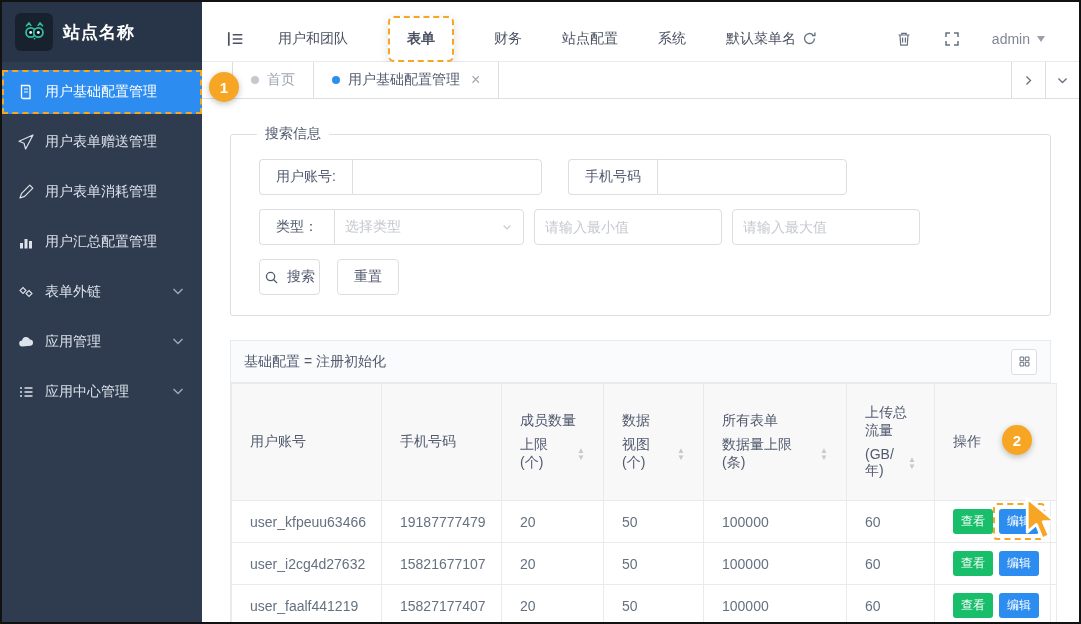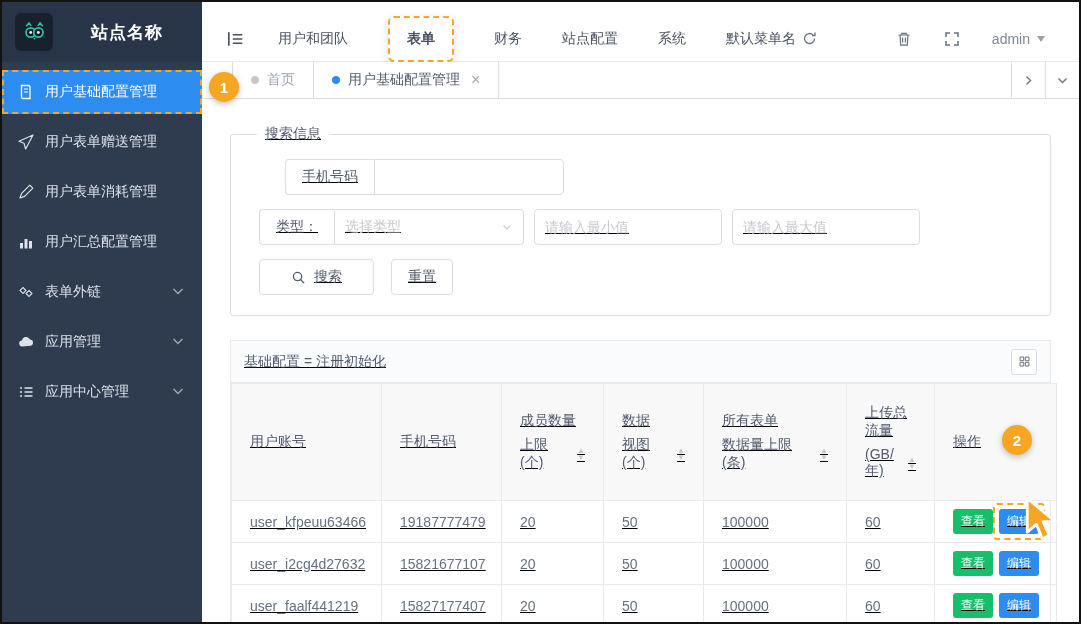--- a/index.html
+++ b/index.html
@@ -4,21 +4,21 @@
 <style>
   * { box-sizing: border-box; margin: 0; padding: 0; }
   body { font-family: "Liberation Sans", "DejaVu Sans", sans-serif; background:#888; }
   .screen { width:1081px; height:624px; border:2px solid #121212; background:#fff;
             display:flex; position:relative; overflow:hidden; }
 
   
   .sidebar { width:200px; min-width:200px; background:#2f3b4f; display:flex; flex-direction:column; }
   .logo-bar { height:60px; min-height:60px; background:#283548; display:flex; align-items:center; gap:10px; padding:0 13px; }
   .logo-box { width:38px; height:38px; border-radius:6px; background:#18222f; display:flex; align-items:center; justify-content:center; }
-  .site-name { font-size:17px; font-weight:bold; color:#ffffff; letter-spacing:1px;margin-left:28px; }
+  .site-name { font-size:17px; font-weight:bold; color:#ffffff; letter-spacing:1px; }
   .side-nav { padding-top:8px; }
   .side-item { height:44px; margin-bottom:6px; display:flex; align-items:center; gap:11px; padding:0 16px;
                font-size:14px; color:#dbe2ea; cursor:pointer; }
   .side-item svg { width:16px; height:16px; flex:none; }
   .side-item .chev { margin-left:auto; color:#9aa7b5; }
   .side-item.active { background:#2d8cf0; border:2px dashed #f5a623; color:#fff; padding:0 14px; }
 
   
   .main { flex:1; min-width:0; display:flex; flex-direction:column; background:#fff; }
 
@@ -44,39 +44,39 @@
   .tab.active { color:#515a6e; }
   .dot { width:8px; height:8px; border-radius:50%; background:#c5c8ce; }
   .tab.active .dot { background:#2d8cf0; }
   .tab-close { color:#9ea7b4; font-size:16px; margin-left:3px; line-height:1; cursor:pointer; }
   .tab-close::before { content:"×"; }
   .tab-controls { margin-left:auto; display:flex; }
   .tab-ctrl { width:34px; border-left:1px solid #dcdee2; display:flex; align-items:center; justify-content:center;
               color:#657180; cursor:pointer; background:#fff; }
 
   
-  .content { flex:1; padding:14px 28px 0; overflow:hidden;text-decoration:underline; }
+  .content { flex:1; padding:14px 28px 0; overflow:hidden; }
 
   fieldset.search-box { border:1px solid #dcdee2; border-radius:3px; margin-top:12px; padding:2px 18px 20px; }
   fieldset.search-box legend { font-size:14px; color:#515a6e; padding:0 8px; margin-left:8px; }
   .search-row { display:flex; align-items:center; margin-top:14px; padding-left:10px; }
   .igroup { display:flex; }
   .iprepend { height:36px; display:flex; align-items:center; justify-content:center; padding:0 16px;
               border:1px solid #dcdee2; border-right:none; border-radius:4px 0 0 4px;
               font-size:14px; color:#515a6e; background:#fff; white-space:nowrap; }
   .itext { height:36px; border:1px solid #dcdee2; padding:0 10px; font-size:14px; color:#515a6e; outline:none; }
   .itext::placeholder { color:#c5c8ce; }
   .grouped { width:190px; border-radius:0 4px 4px 0; }
   .standalone { width:188px; border-radius:4px; margin-left:10px; }
   .igroup.phone { margin-left:26px; }
   .iselect { width:190px; height:36px; border:1px solid #dcdee2; border-radius:0 4px 4px 0; background:#fff;
              display:flex; align-items:center; justify-content:space-between; padding:0 10px;
              font-size:14px; color:#c5c8ce; cursor:pointer;gap:12px; }
   .iselect .sel-chev { color:#c5c8ce; display:flex; }
-  .btn { height:36px; display:inline-flex; align-items:center; gap:8px; padding:0 31px; border:1px solid #dcdee2;
+  .btn { height:36px; display:inline-flex; align-items:center; gap:8px; padding:0 4px; border:1px solid #dcdee2;
          border-radius:4px; background:#fff; font-size:14px; color:#515a6e; cursor:pointer; }
   .btn.reset { padding:0 16px; margin-left:17px; }
 
   
   .panel { margin-top:24px; border:1px solid #e8eaec; background:#fff; }
   .panel-head { height:42px; display:flex; align-items:center; justify-content:space-between; padding:0 13px;
                 background:#fafbfc; border-bottom:1px solid #e8eaec; font-size:14px; color:#515a6e; }
   .grid-btn { width:26px; height:26px; border:1px solid #dcdee2; border-radius:3px; background:#fff;
               display:flex; align-items:center; justify-content:center; color:#657180; cursor:pointer; }
   table.data { width:100%; border-collapse:collapse; table-layout:fixed; font-size:14px; }
@@ -250,20 +250,24 @@
         </span>
       </div>
     </div>
 
     <div class="content">
 
       <fieldset class="search-box">
         <legend>搜索信息</legend>
 
         <div class="search-row">
+          <div class="igroup">
+            <span class="iprepend">用户账号:</span>
+            <input class="itext grouped" type="text" style="">
+          </div>
           <div class="igroup phone">
             <span class="iprepend">手机号码</span>
             <input class="itext grouped" type="text" style="">
           </div>
         </div>
 
         <div class="search-row">
           <div class="igroup">
             <span class="iprepend">类型：</span>
             <div class="iselect">

